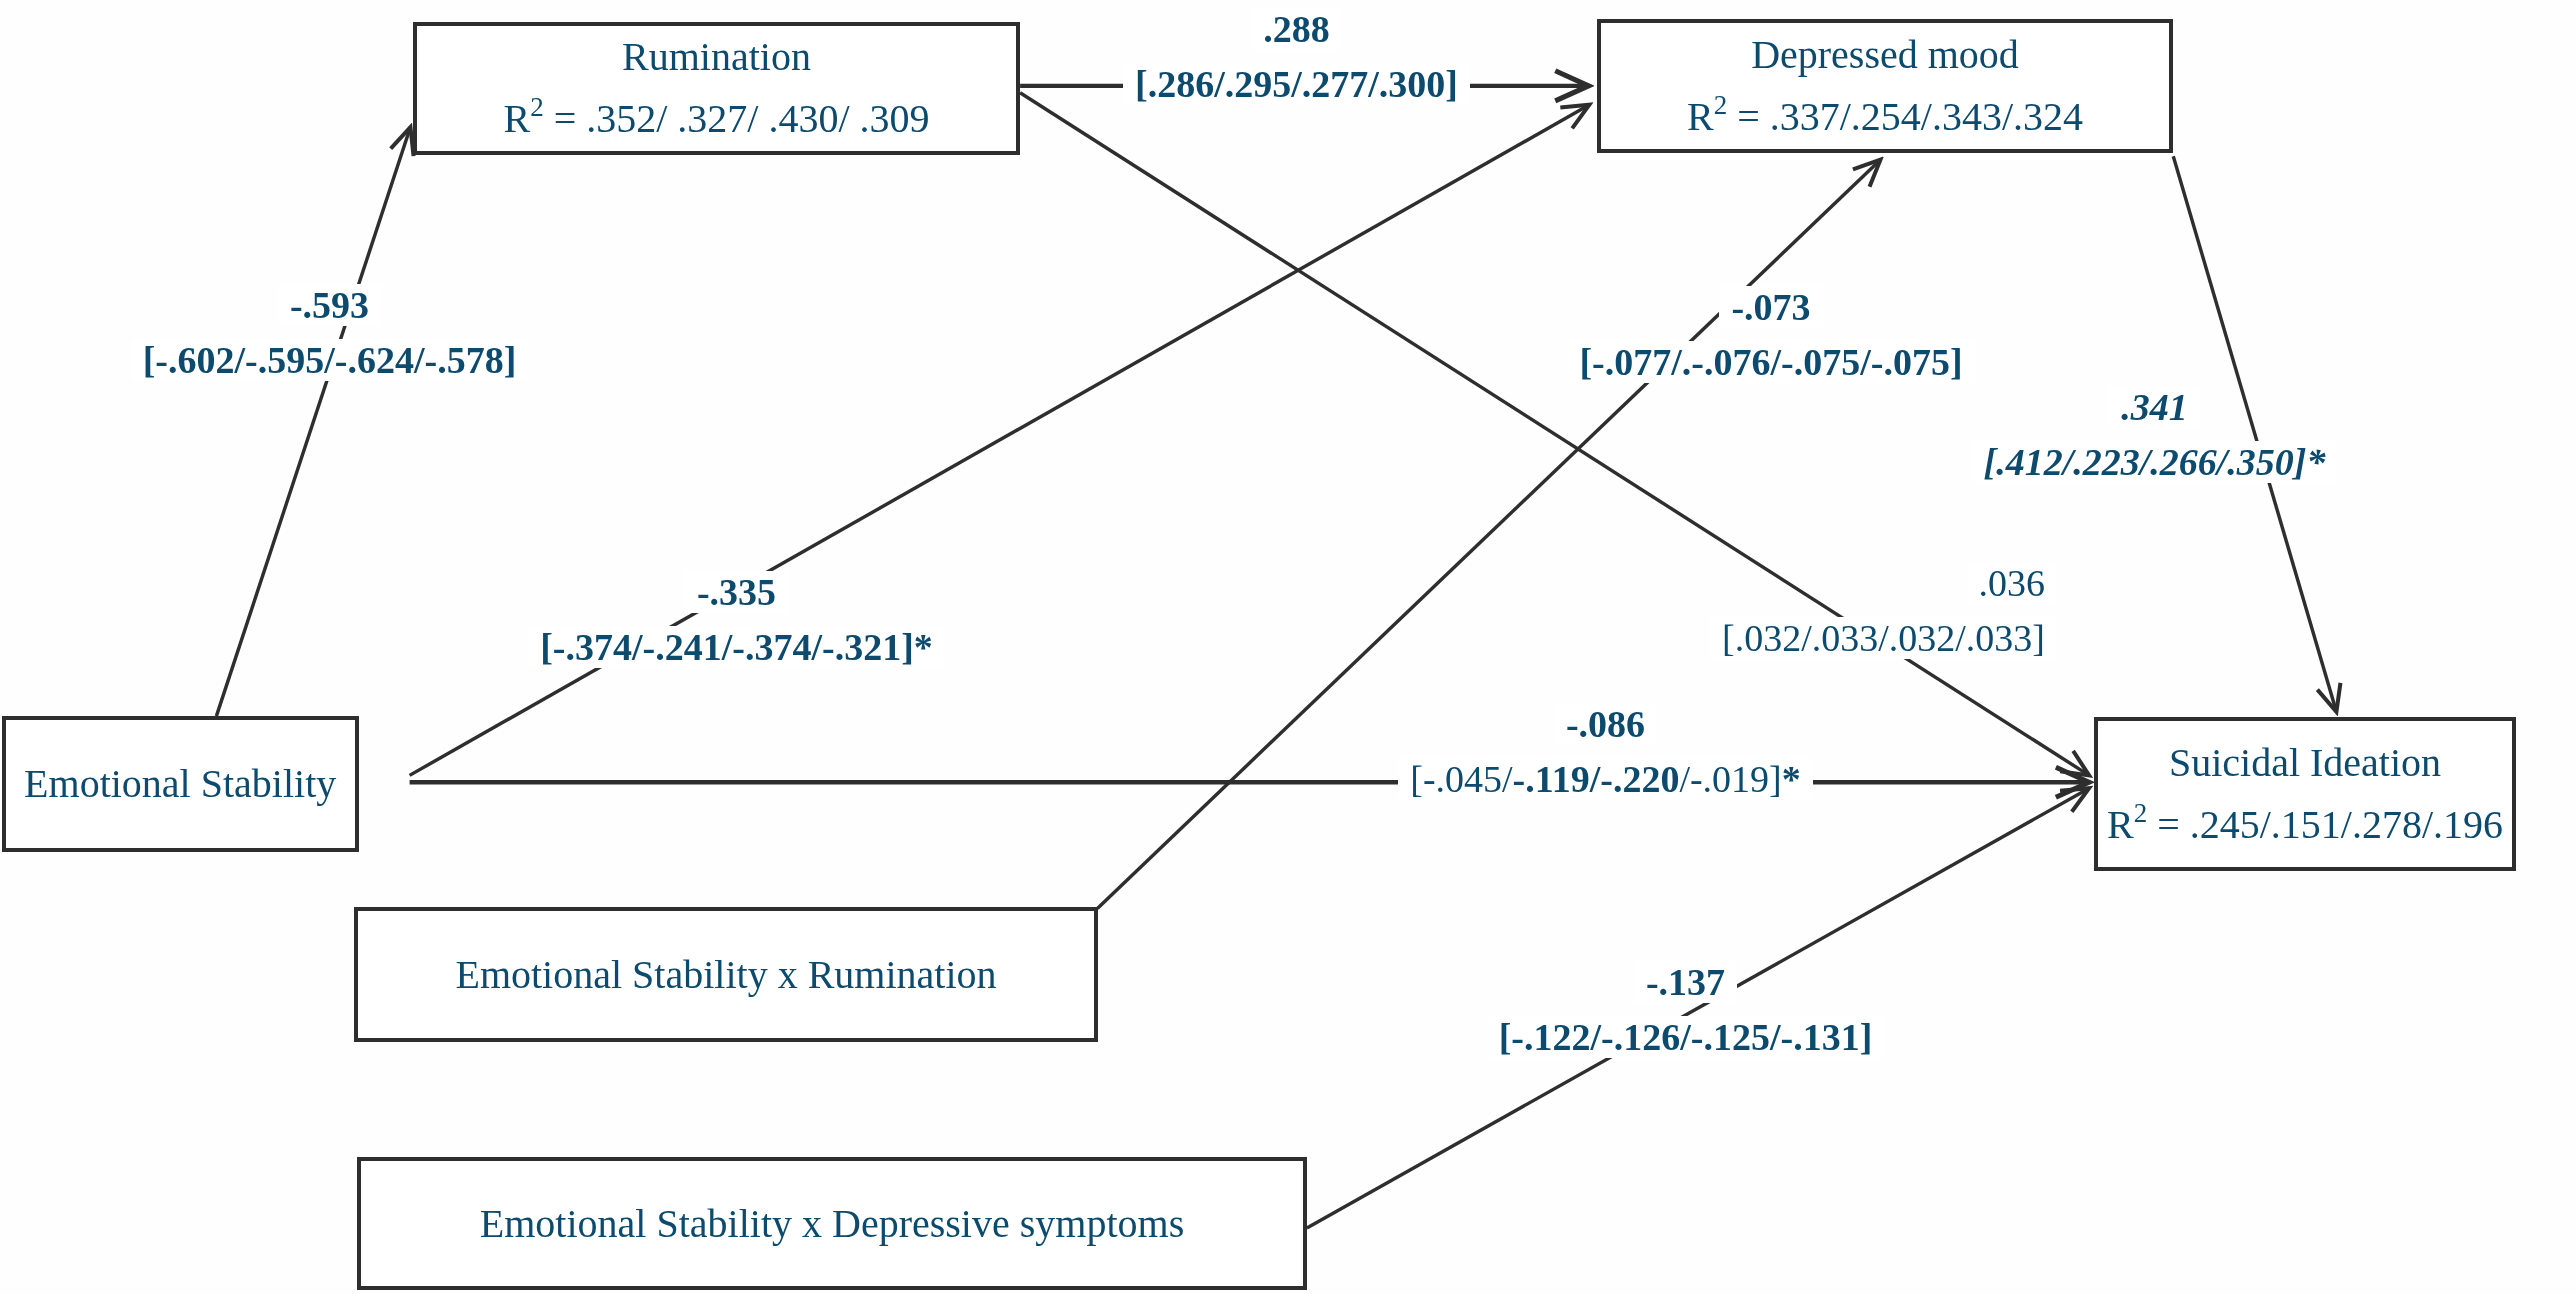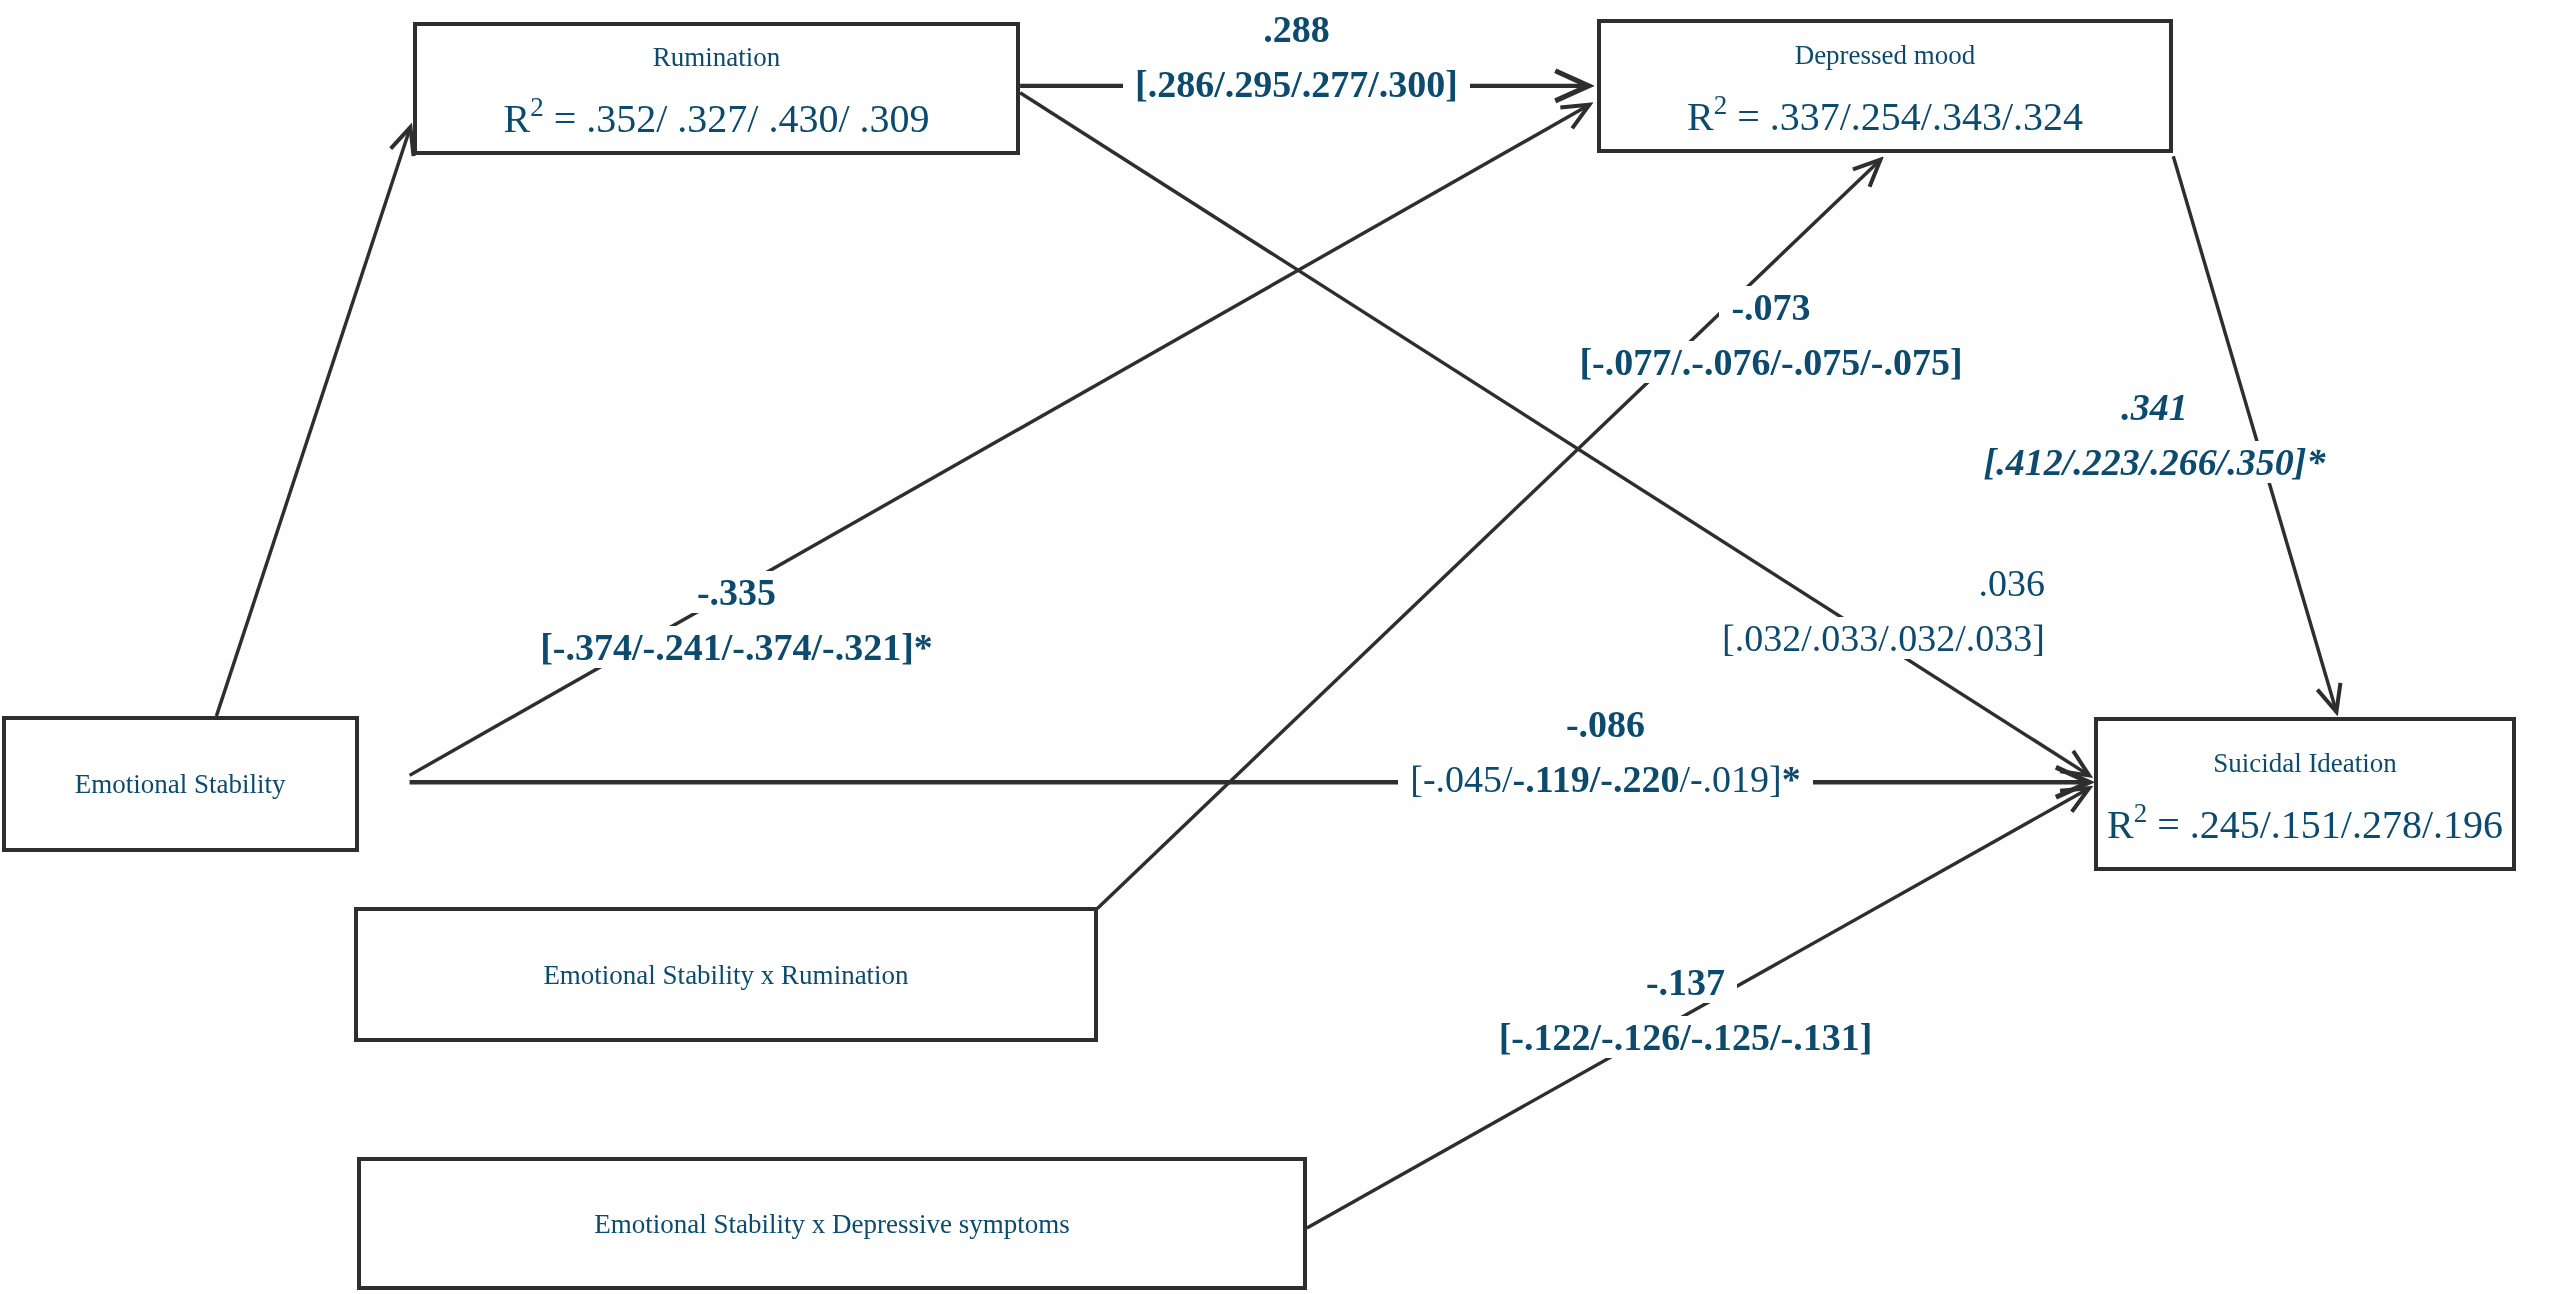--- a/index.html
+++ b/index.html
@@ -23,21 +23,21 @@
     background: #ffffff;
     border: 4.3px solid #2e2e2e;
     box-sizing: border-box;
     display: flex;
     flex-direction: column;
     align-items: center;
     justify-content: center;
     z-index: 3;
     text-align: center;
   }
-  .node-title { font-size: 27px; line-height: 50px; white-space: nowrap; }
+  .node-title { font-size: 40px; line-height: 50px; white-space: nowrap; }
   .node-r2   { font-size: 40px; line-height: 50px; white-space: nowrap; font-family: Liberation Serif, serif; }
   .node-r2 sup { font-size: 27px; vertical-align: 15.5px; }
   .edge-label {
     position: absolute;
     z-index: 2;
     text-align: center;
   }
   .lrow { height: 55px; line-height: 55px; white-space: nowrap; }
   .lbl { background: #ffffff; padding: 0 12px; font-size: 38px; }
   .bold, .b { font-weight: bold; }
@@ -61,20 +61,24 @@
     <line x1="2531" y1="182" x2="2721" y2="829" stroke="#2e2e2e" stroke-width="4" marker-end="url(#arrow)"></line>
     <line x1="1278" y1="1058" x2="2190" y2="186" stroke="#2e2e2e" stroke-width="4" marker-end="url(#arrow)"></line>
     <line x1="1522" y1="1430" x2="2433" y2="918" stroke="#2e2e2e" stroke-width="4" marker-end="url(#arrow)"></line>
   </svg>
 
   <div class="edge-label" style="left:1056px; top:1.7px; width:481px;">
     <div class="lrow"><span class="lbl bold">.288</span></div>
     <div class="lrow"><span class="lbl bold">[.286/.295/.277/.300]</span></div>
   </div>
 
+  <div class="edge-label" style="left:106px; top:278px; width:447px;">
+    <div class="lrow"><span class="lbl bold">-.593</span></div>
+    <div class="lrow"><span class="lbl bold">[-.602/-.595/-.624/-.578]</span></div>
+  </div>
 
   <div class="edge-label" style="left:1537px; top:280px; width:468px;">
     <div class="lrow"><span class="lbl bold">-.073</span></div>
     <div class="lrow"><span class="lbl bold">[-.077/.-.076/-.075/-.075]</span></div>
   </div>
 
   <div class="edge-label" style="left:1907px; top:380px; width:495px;font-style:italic;">
     <div class="lrow"><span class="lbl bold">.341</span></div>
     <div class="lrow"><span class="lbl bold">[.412/.223/.266/.350]*</span></div>
   </div>

